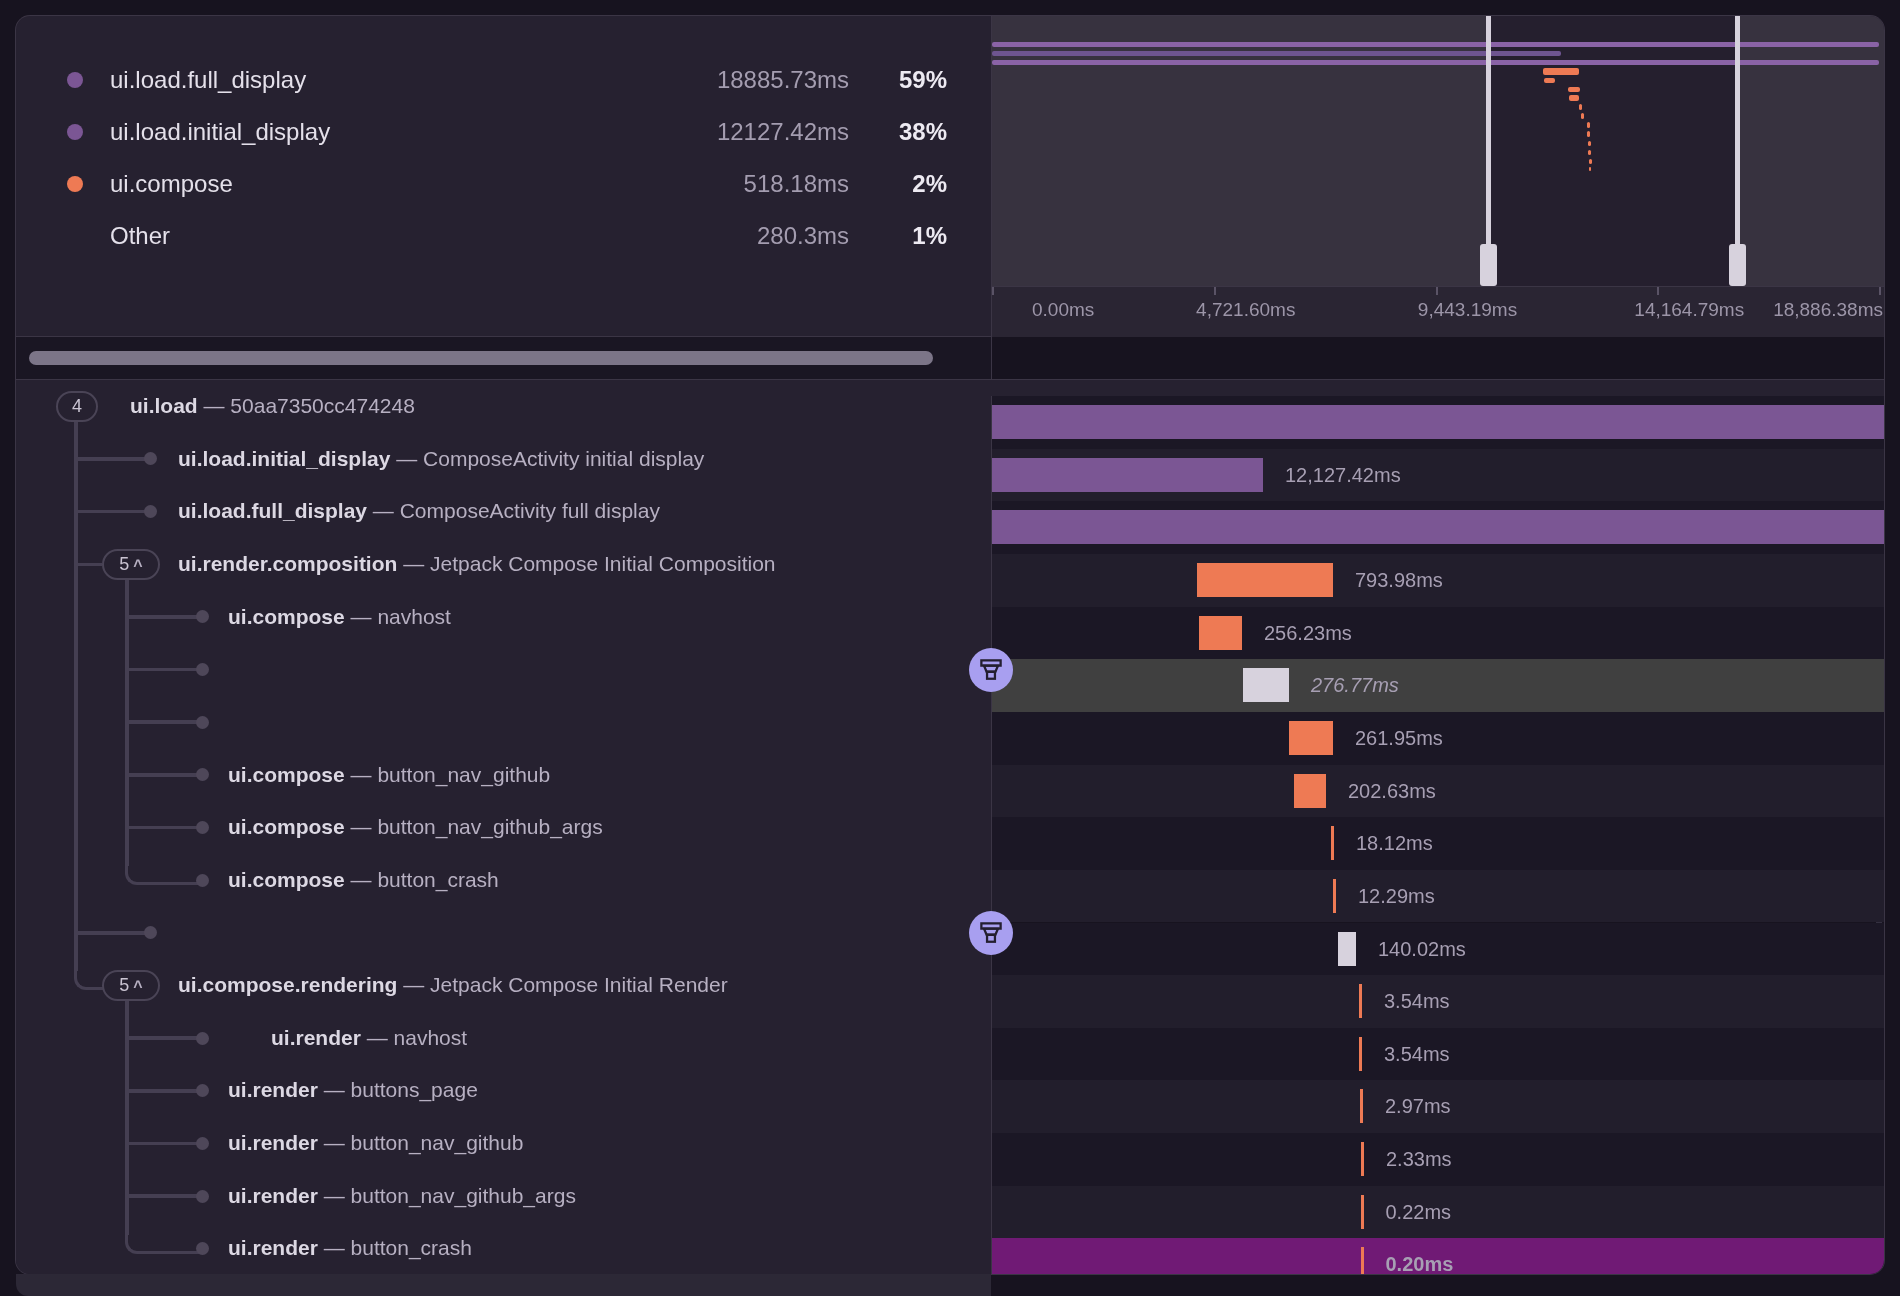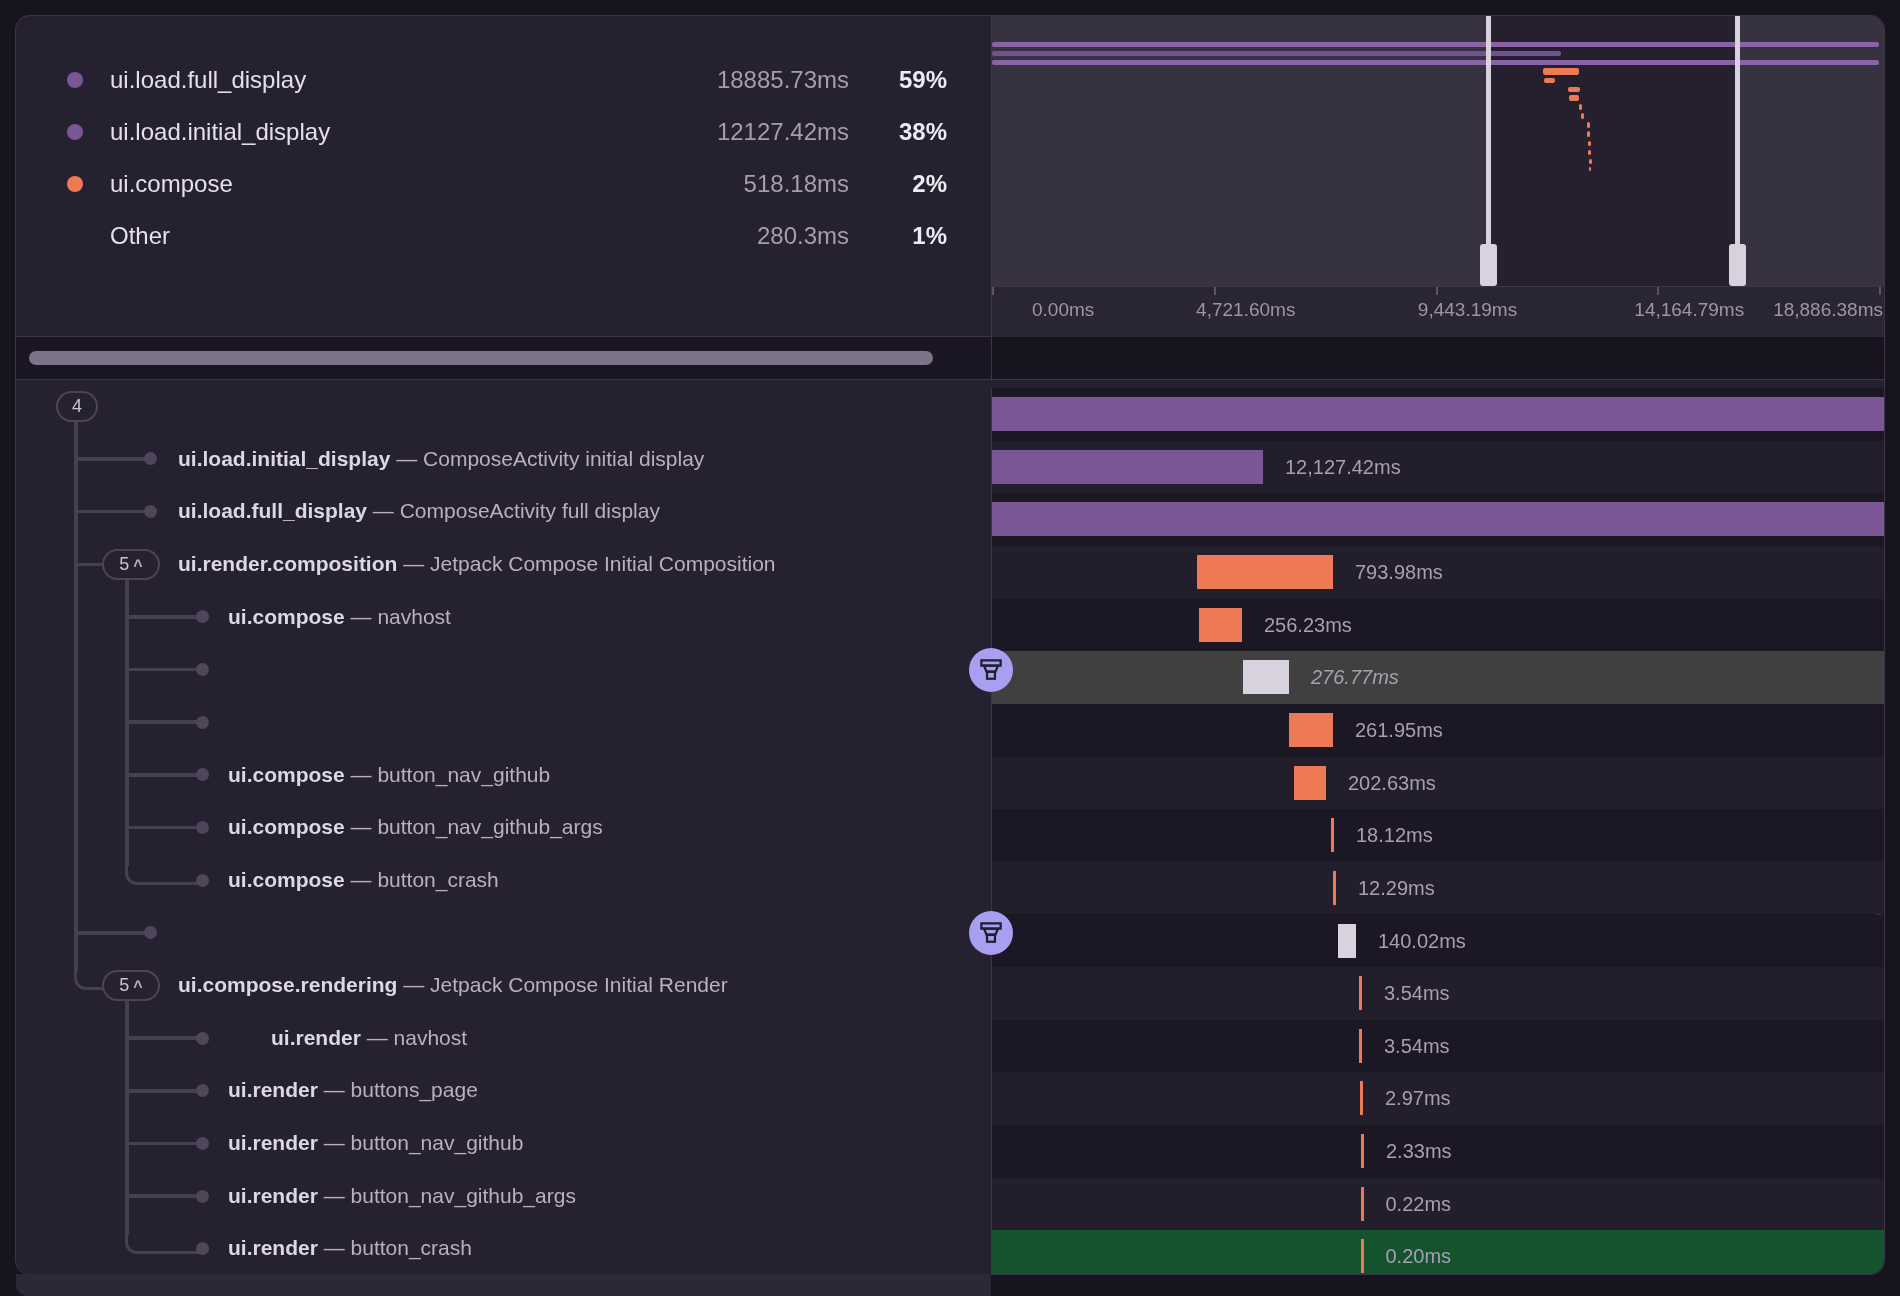--- a/index.html
+++ b/index.html
@@ -25,21 +25,21 @@
   .mm-tick{position:absolute;top:0;width:2px;height:8px;background:#5a5366;}
   .mm-axis-label{position:absolute;top:0;line-height:46px;font-size:19px;color:#9c95a8;white-space:nowrap;margin-left:32px;}
   
   .scroll-row{position:absolute;left:0;top:321px;width:975px;height:42px;background:#1a1623;border-bottom:1px solid #3b3545;}
   .scroll-row-right{position:absolute;left:975px;top:321px;width:893px;height:42px;background:#17131f;
     border-bottom:1px solid #3b3545;border-left:1px solid #3b3545;}
   .h-thumb{position:absolute;left:13px;top:14px;width:904px;height:14px;border-radius:7px;background:#7c7588;}
   
   .main{position:absolute;left:0;top:364px;width:1868px;height:894px;}
   .tree-col{position:absolute;left:0;top:0;width:975px;height:894px;background:#262130;overflow:hidden;}
-  .span-col{position:absolute;left:975px;top:8px;width:893px;height:894px;background:#17131f;
+  .span-col{position:absolute;left:975px;top:16px;width:893px;height:894px;background:#17131f;
     border-left:1px solid #3b3545;overflow:hidden;}
   .tree-row{position:absolute;left:0;width:975px;}
   .tree-text{position:absolute;top:0;white-space:nowrap;font-size:21px;}
   .tree-op{font-weight:700;color:#dcd8e3;}
   .tree-sep,.tree-desc{font-weight:400;color:#b7b0c2;}
   .pill{position:absolute;box-sizing:border-box;height:31px;border:2.5px solid #4a4456;border-radius:16px;
     background:#262130;color:#cac4d2;font-size:18px;font-weight:500;display:flex;align-items:center;justify-content:center;gap:4px;z-index:3;}
   .pill .chev{font-size:16px;font-weight:700;margin-top:4px;color:#b7b0c2;}
   .bullet{position:absolute;width:13px;height:13px;border-radius:50%;background:#4e4759;z-index:2;}
   .conn-v{position:absolute;width:3.5px;background:#453f52;z-index:1;}
@@ -125,20 +125,21 @@
   <div class="scroll-row">
     <div class="h-thumb"></div>
   </div>
   <div class="scroll-row-right"></div>
   <div class="main">
     <div class="tree-col">
         <div class="tree-row" style="top: 0px; height: 52.65px;">
           <div class="pill" style="left: 40px; width: 42px; top: 10.825px;">
             <span>4</span>
           </div>
+          <div class="tree-text" style="left: 114px; line-height: 52.65px;"><span class="tree-op">ui.load</span><span class="tree-sep"> — </span><span class="tree-desc">50aa7350cc474248</span></div>
         </div>
         <div class="tree-row" style="top: 52.65px; height: 52.65px;">
           <div class="tree-text" style="left: 162px; line-height: 52.65px;"><span class="tree-op">ui.load.initial_display</span><span class="tree-sep"> — </span><span class="tree-desc">ComposeActivity initial display</span></div>
         </div>
         <div class="tree-row" style="top: 105.3px; height: 52.65px;">
           <div class="tree-text" style="left: 162px; line-height: 52.65px;"><span class="tree-op">ui.load.full_display</span><span class="tree-sep"> — </span><span class="tree-desc">ComposeActivity full display</span></div>
         </div>
         <div class="tree-row" style="top: 157.95px; height: 52.65px;">
           <div class="pill" style="left: 86px; width: 58px; top: 10.825px;">
             <span>5</span>
@@ -273,21 +274,21 @@
           <div class="bar-label" style="left: 393px; line-height: 52.65px;">2.97ms</div>
         </div>
         <div class="span-row" style="top: 737.1px; height: 52.65px; background: rgb(27, 23, 37);">
           <div class="bar" style="left: 369px; width: 3px; background: rgb(238, 122, 84);"></div>
           <div class="bar-label" style="left: 394px; line-height: 52.65px;">2.33ms</div>
         </div>
         <div class="span-row" style="top: 789.75px; height: 52.65px; background: rgb(34, 30, 44);">
           <div class="bar" style="left: 369px; width: 2.5px; background: rgb(238, 122, 84);"></div>
           <div class="bar-label" style="left: 393.5px; line-height: 52.65px;">0.22ms</div>
         </div>
-        <div class="span-row" style="top: 842.4px; height: 52.65px; background: #14532d;">
+        <div class="span-row" style="top: 842.4px; height: 52.65px; background: #701a75; font-weight: bold;">
           <div class="bar" style="left: 369px; width: 2.5px; background: rgb(238, 122, 84);"></div>
           <div class="bar-label" style="left: 393.5px; line-height: 52.65px;">0.20ms</div>
         </div>
       </div>
   <button class="filter-btn" style="left: 953px; top: 267.575px;">
         <svg width="28" height="28" viewBox="-16 -16 32 32">
           <g fill="none" stroke="#241f30" stroke-width="2.6" stroke-linejoin="miter">
             <rect x="-11" y="-11" width="22" height="6"></rect>
             <path d="M -8 -5 H 8 L 5 2 H -5 Z"></path>
             <rect x="-4.5" y="2" width="9" height="8"></rect>

